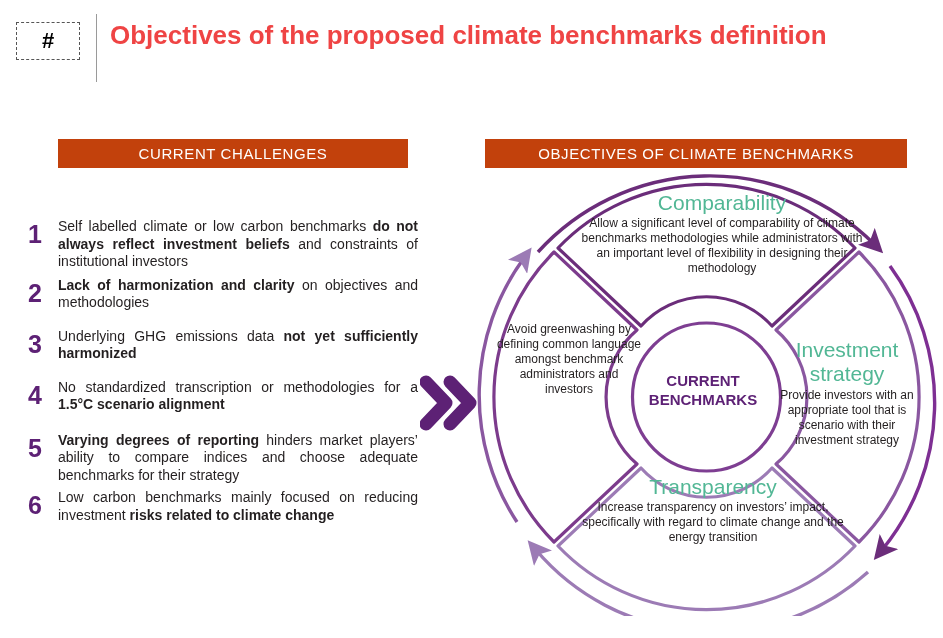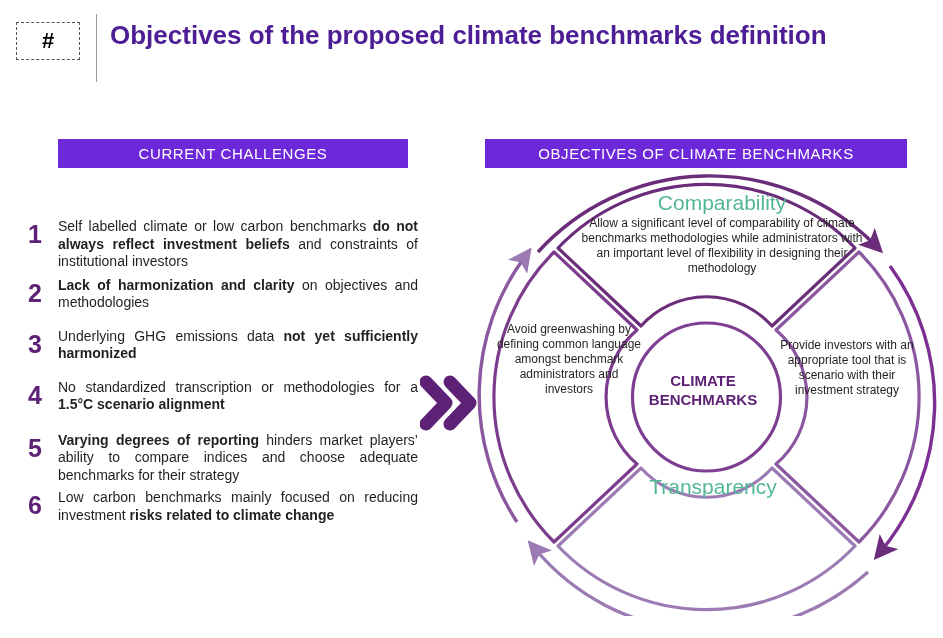--- a/index.html
+++ b/index.html
@@ -40,30 +40,30 @@
     position: absolute;
     left: 96px; top: 14px;
     width: 1px; height: 68px;
     background: #9a9a9a;
   }
   #slide-title {
     position: absolute;
     left: 110px; top: 20px;
     font-size: 26px;
     font-weight: bold;
-    color: #4c1d95;
+    color: #ef4444;
     letter-spacing: 0px;
     white-space: nowrap;
     font-family: "Liberation Sans", sans-serif;
   }
 
   
   .section-banner {
     position: absolute;
-    background: #6d28d9;
+    background: #c2410c;
     color: #ffffff;
     display: flex;
     align-items: center;
     justify-content: center;
     font-size: 15px;
     letter-spacing: 0.6px;
     height: 29px;
   }
   #banner-left  { left: 58px;  top: 139px; width: 350px; }
   #banner-right { left: 485px; top: 139px; width: 422px; }
@@ -265,28 +265,30 @@
 
     <path d="M 47 352 A 232 232 0 0 1 54 88" fill="none" stroke="#8A57A0" stroke-width="3.4" marker-end="url(#ah-light)"></path>
   </svg>
 
   <div id="quad-top" class="quad">
     <div class="quad-title">Comparability</div>
     <div class="quad-body">Allow a significant level of comparability of climate benchmarks methodologies while administrators with an important level of flexibility in designing their methodology</div>
   </div>
 
   <div id="quad-right" class="quad">
+    <div class="quad-title">Investment strategy</div>
     <div class="quad-body">Provide investors with an appropriate tool that is scenario with their investment strategy</div>
   </div>
 
   <div id="quad-bottom" class="quad">
     <div class="quad-title">Transparency</div>
+    <div class="quad-body">Increase transparency on investors’ impact, specifically with regard to climate change and the energy transition</div>
   </div>
 
   <div id="quad-left" class="quad">
     <div class="quad-body">Avoid greenwashing by defining common language amongst benchmark administrators and investors</div>
   </div>
 
   <div id="center-label">
-    <div>CLIMATE</div>
+    <div>CURRENT</div>
     <div>BENCHMARKS</div>
   </div>
 </div>
 
 </body></html>

